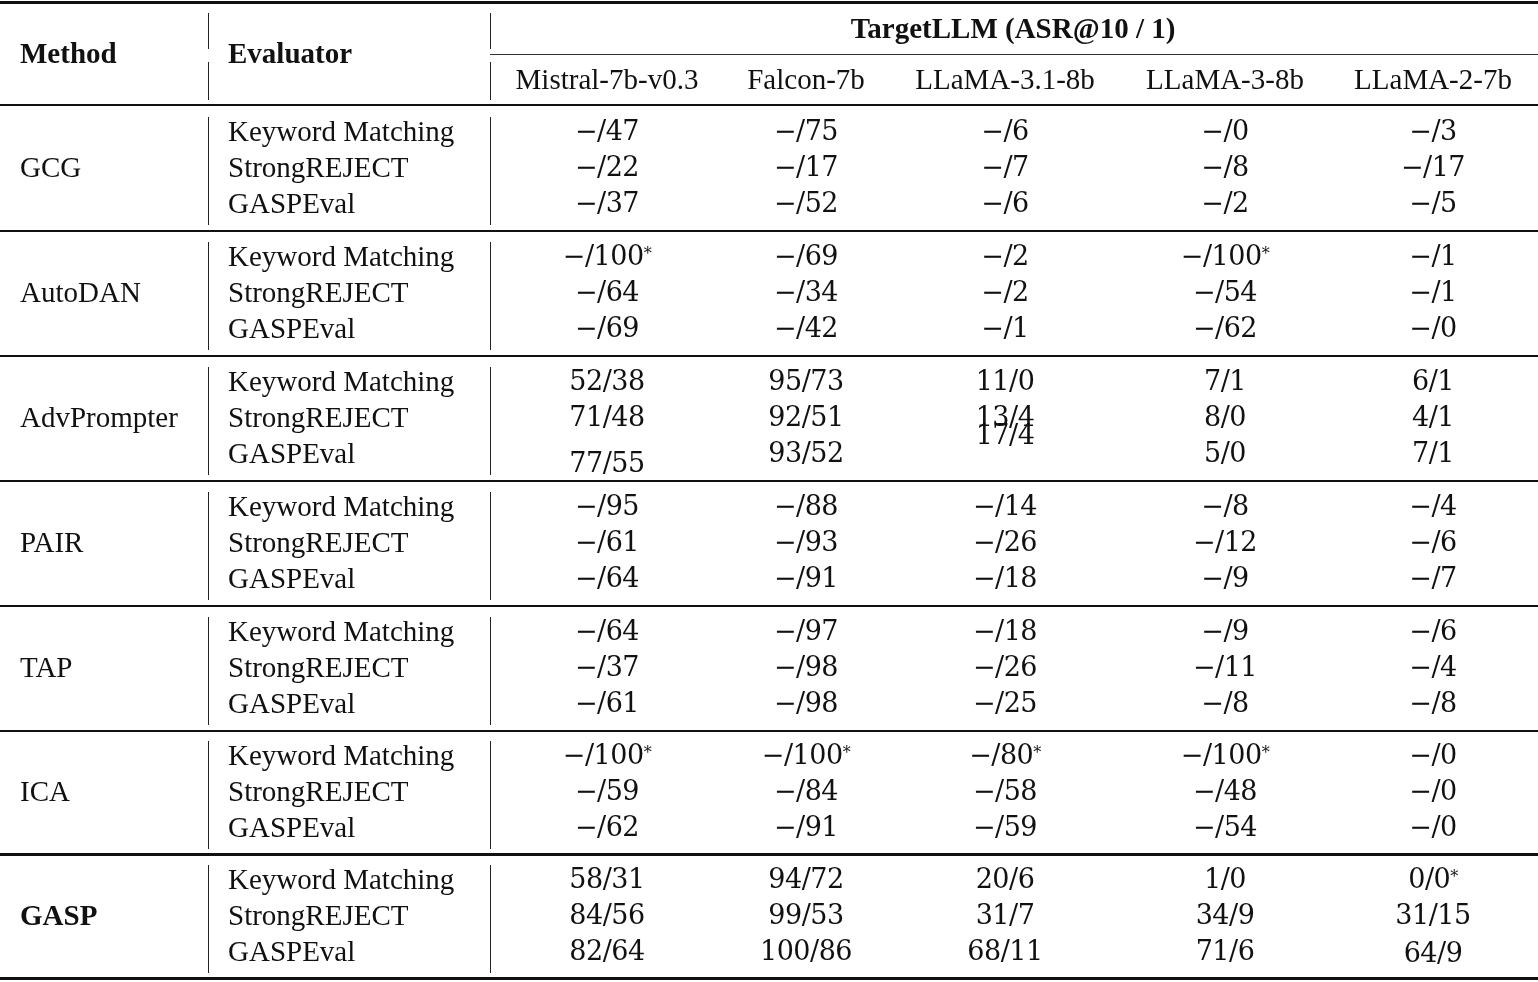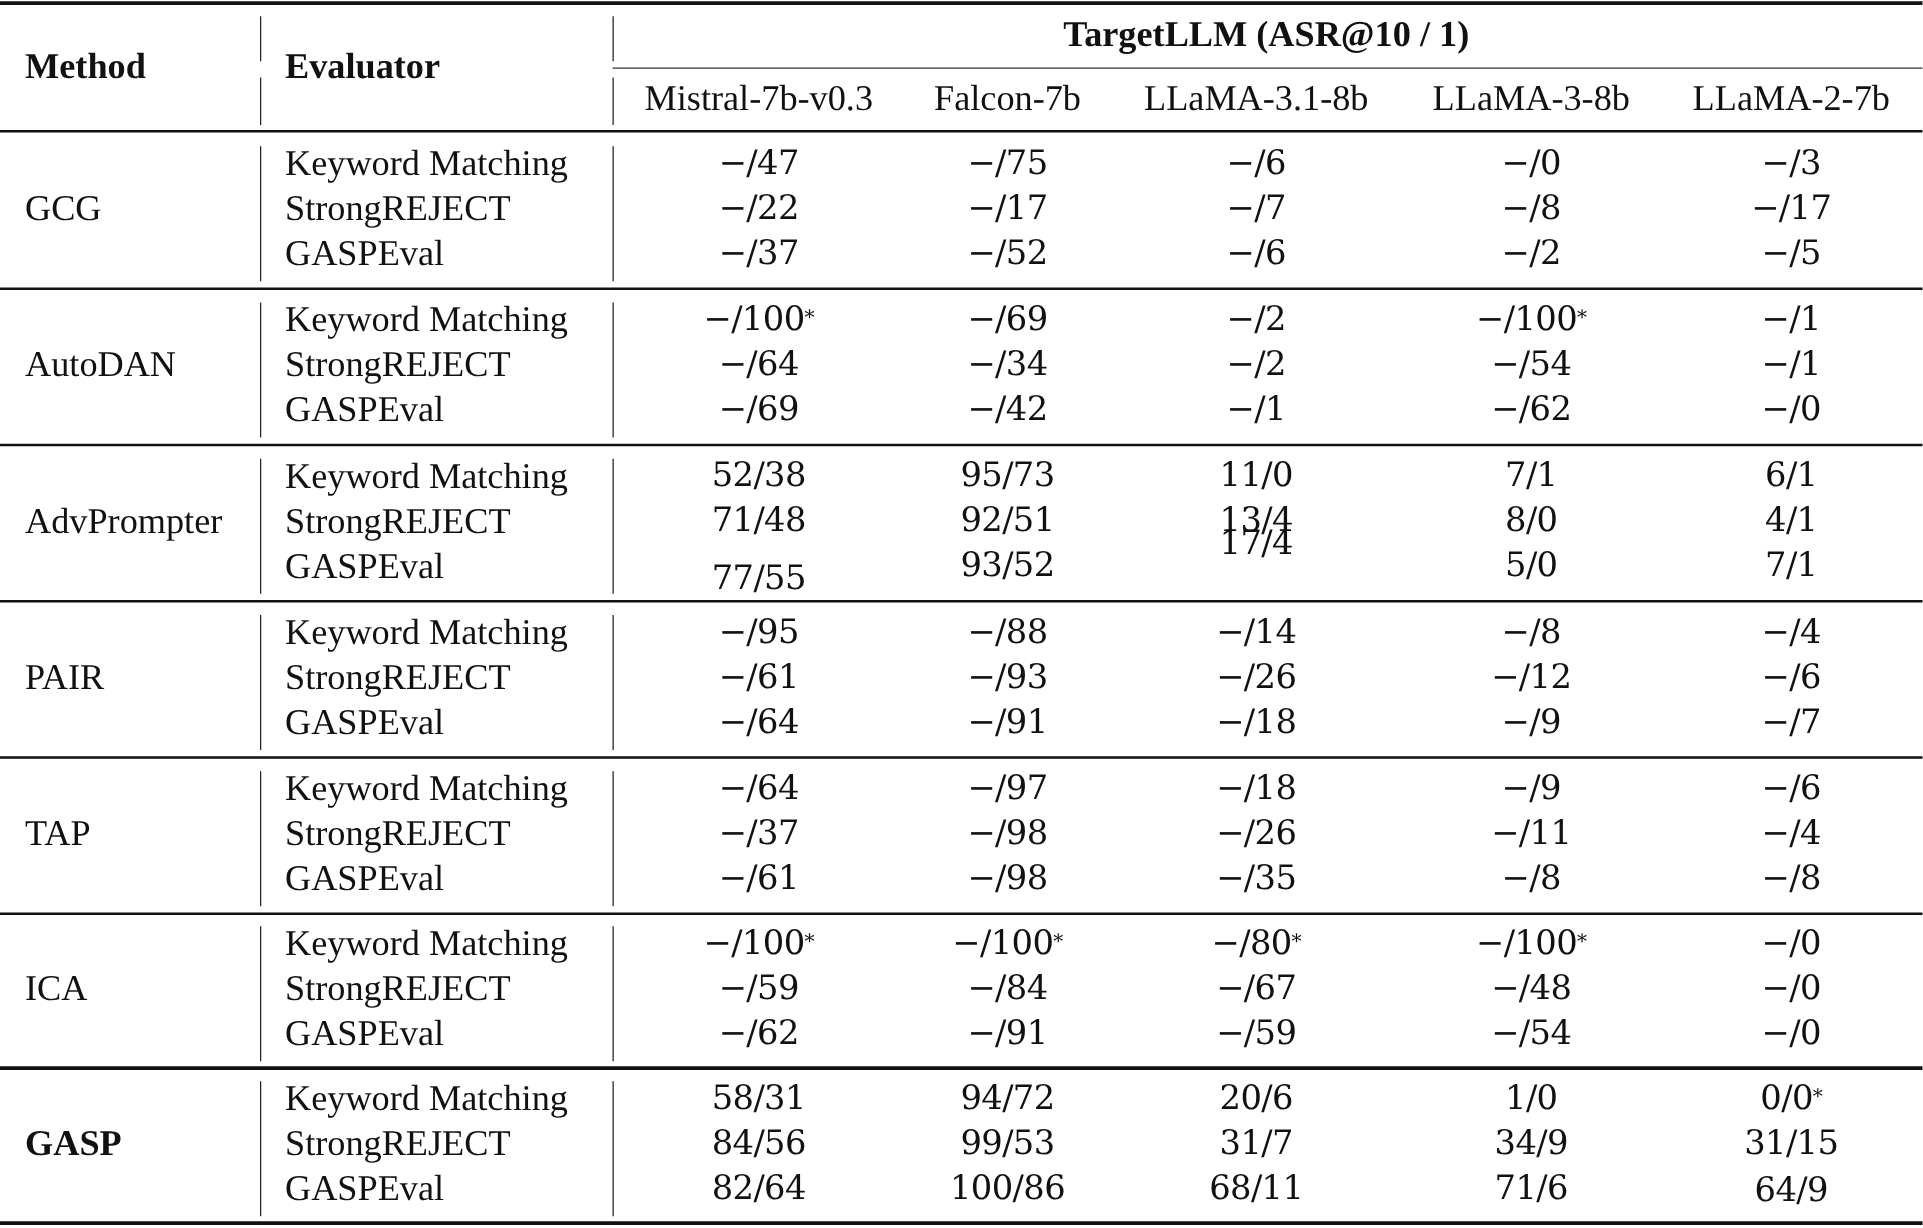--- a/index.html
+++ b/index.html
@@ -220,42 +220,42 @@
         <span class="txt num center" style="left:607px;top:649px">−/37</span>
         <span class="txt num center" style="left:806px;top:649px">−/98</span>
         <span class="txt num center" style="left:1005px;top:649px">−/26</span>
         <span class="txt num center" style="left:1225px;top:649px">−/11</span>
         <span class="txt num center" style="left:1433px;top:649px">−/4</span>
       </div>
       <div>
         <span class="txt" style="left:228px;top:685px">GASPEval</span>
         <span class="txt num center" style="left:607px;top:685px">−/61</span>
         <span class="txt num center" style="left:806px;top:685px">−/98</span>
-        <span class="txt num center" style="left:1005px;top:685px">−/35</span>
+        <span class="txt num center" style="left:1005px;top:685px">−/25</span>
         <span class="txt num center" style="left:1225px;top:685px">−/8</span>
         <span class="txt num center" style="left:1433px;top:685px">−/8</span>
       </div>
     </div>
     <div>
       <div class="vbar" style="left:208px;top:741px;height:108px"></div>
       <div class="vbar" style="left:490px;top:741px;height:108px"></div>
       <span class="txt" style="left:20px;top:773px">ICA</span>
       <div>
         <span class="txt" style="left:228px;top:737px">Keyword Matching</span>
         <span class="txt num center" style="left:607px;top:737px">−/100<sup>*</sup></span>
         <span class="txt num center" style="left:806px;top:737px">−/100<sup>*</sup></span>
         <span class="txt num center" style="left:1005px;top:737px">−/80<sup>*</sup></span>
         <span class="txt num center" style="left:1225px;top:737px">−/100<sup>*</sup></span>
         <span class="txt num center" style="left:1433px;top:737px">−/0</span>
       </div>
       <div>
         <span class="txt" style="left:228px;top:773px">StrongREJECT</span>
         <span class="txt num center" style="left:607px;top:773px">−/59</span>
         <span class="txt num center" style="left:806px;top:773px">−/84</span>
-        <span class="txt num center" style="left:1005px;top:773px">−/67</span>
+        <span class="txt num center" style="left:1005px;top:773px">−/58</span>
         <span class="txt num center" style="left:1225px;top:773px">−/48</span>
         <span class="txt num center" style="left:1433px;top:773px">−/0</span>
       </div>
       <div>
         <span class="txt" style="left:228px;top:809px">GASPEval</span>
         <span class="txt num center" style="left:607px;top:809px">−/62</span>
         <span class="txt num center" style="left:806px;top:809px">−/91</span>
         <span class="txt num center" style="left:1005px;top:809px">−/59</span>
         <span class="txt num center" style="left:1225px;top:809px">−/54</span>
         <span class="txt num center" style="left:1433px;top:809px">−/0</span>

